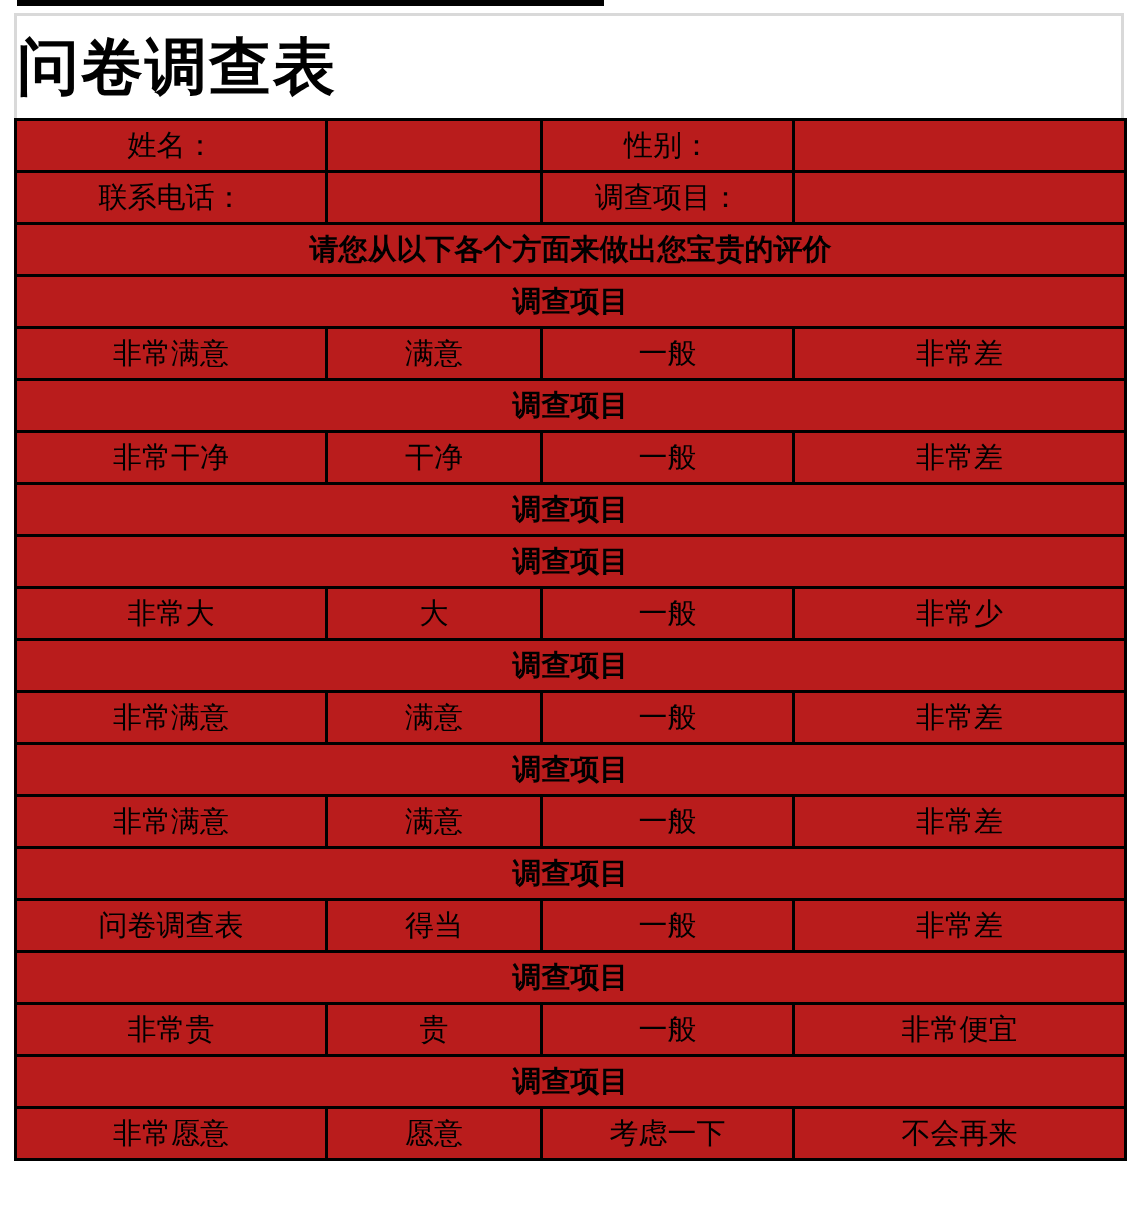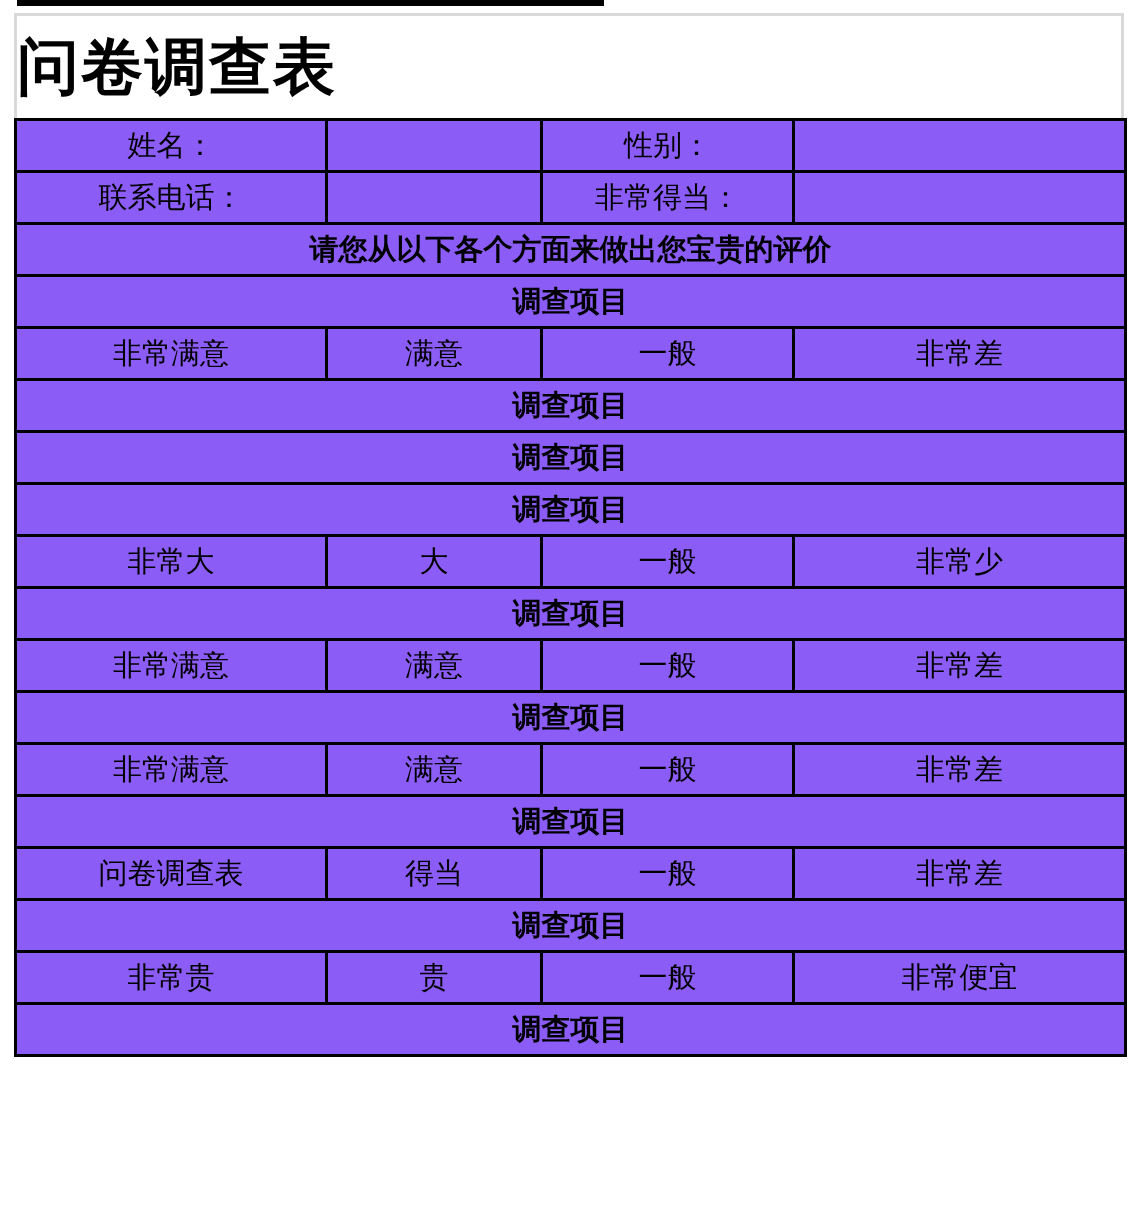--- a/index.html
+++ b/index.html
@@ -37,21 +37,21 @@
     color: #000000;
     line-height: 1;
   }
 
   table.survey {
     position: absolute;
     left: 14px; top: 118px;
     width: 1110px;
     border-collapse: collapse;
     table-layout: fixed;
-    background: #8b5cf6;
+    background: #b91c1c;
   }
   table.survey td {
     border: 3px solid #000000;
     height: 52px;
     text-align: center;
     vertical-align: middle;
     font-size: 29px;
     color: #000000;
     line-height: 1.1;
     overflow: hidden;
@@ -82,40 +82,46 @@
 
       <tr>
         <td>姓名：</td>
         <td></td>
         <td>性别：</td>
         <td></td>
       </tr>
       <tr>
         <td>联系电话：</td>
         <td></td>
-        <td>非常得当：</td>
+        <td>调查项目：</td>
         <td></td>
       </tr>
 
       <tr>
         <td colspan="4" class="instruction-cell">请您从以下各个方面来做出您宝贵的评价</td>
       </tr>
 
       <tr>
         <td colspan="4" class="section-cell">调查项目</td>
       </tr>
       <tr>
         <td>非常满意</td>
         <td>满意</td>
         <td>一般</td>
         <td>非常差</td>
       </tr>
 
       <tr>
         <td colspan="4" class="section-cell">调查项目</td>
+      </tr>
+      <tr>
+        <td>非常干净</td>
+        <td>干净</td>
+        <td>一般</td>
+        <td>非常差</td>
       </tr>
 
       <tr>
         <td colspan="4" class="section-cell">调查项目</td>
       </tr>
 
       <tr>
         <td colspan="4" class="section-cell">调查项目</td>
       </tr>
       <tr>
@@ -161,15 +167,21 @@
       <tr>
         <td>非常贵</td>
         <td>贵</td>
         <td>一般</td>
         <td>非常便宜</td>
       </tr>
 
       <tr>
         <td colspan="4" class="section-cell">调查项目</td>
       </tr>
+      <tr>
+        <td>非常愿意</td>
+        <td>愿意</td>
+        <td>考虑一下</td>
+        <td>不会再来</td>
+      </tr>
     </tbody>
   </table>
 </div>
 
 </body></html>

